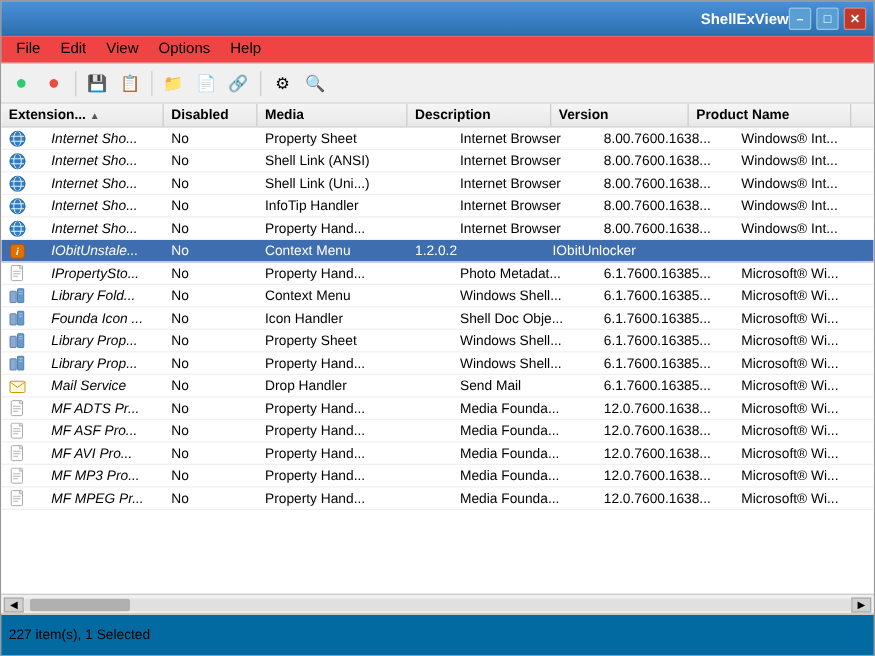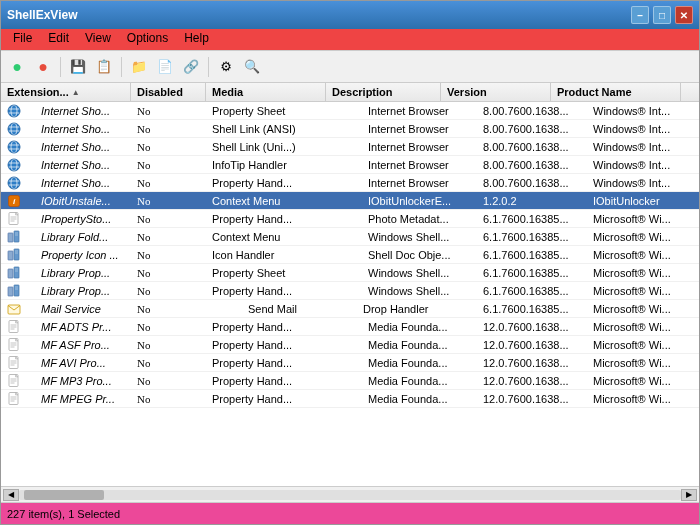--- a/index.html
+++ b/index.html
@@ -18,21 +18,21 @@
       border: 1px solid #999;
       display: flex;
       flex-direction: column;
     }
     .title-bar {
       background: linear-gradient(to bottom, #4a90d9, #2c6fad);
       color: white;
       height: 28px;
       display: flex;
       align-items: center;
-      justify-content: space-between;
+      justify-content: flex-end;
       padding: 0 6px;
       flex-shrink: 0;
     }
     .title-bar-text {
       font-size: 12px;
       font-weight: bold;
     }
     .title-bar-controls {
       display: flex;
       gap: 4px;
@@ -146,36 +146,36 @@
       font-size: 11px;
       white-space: nowrap;
       overflow: hidden;
       text-overflow: ellipsis;
       flex-shrink: 0;
       display: flex;
       align-items: center;
       height: 100%;
     }
     .cell-ext { width: 130px; gap: 20px; font-style: italic; }
-    .cell-disabled { width: 75px; font-family: Liberation Serif, serif; }
+    .cell-disabled { width: 75px; }
     .cell-type { width: 120px; }
     .cell-desc { width: 115px; margin-left: 36px; }
     .cell-version { width: 110px; }
     .cell-product { width: 130px; }
     .row-icon {
       width: 14px;
       height: 14px;
       flex-shrink: 0;
       display: inline-flex;
       align-items: center;
       justify-content: center;
     }
     .status-bar {
-      background: #ec4899;
-      height: 22px;
+      background: #0369a1;
+      height: 33px;
       display: flex;
       align-items: center;
       padding: 0 6px;
       border-top: 1px solid #ccc;
       font-size: 11px;
       flex-shrink: 0;
     }
     .scrollbar-h {
       height: 16px;
       background: #f0f0f0;
@@ -362,21 +362,20 @@
       <span class="row-icon">
               <svg width="14" height="14" viewBox="0 0 14 14">
                 <rect x="1.5" y="1.5" width="11" height="11" rx="2" fill="#e07000" stroke="#c05000" stroke-width="0.7"></rect>
                 <text x="7" y="10" font-size="8" font-weight="bold" fill="white" text-anchor="middle">i</text>
               </svg>
             </span>
       <span>IObitUnstale...</span>
     </div>
     <div class="table-cell cell-disabled">No</div>
     <div class="table-cell cell-type">Context Menu</div>
-    <div class="table-cell cell-desc">IObitUnlockerE...</div>
     <div class="table-cell cell-version">1.2.0.2</div>
     <div class="table-cell cell-product">IObitUnlocker</div>
   </div>
         <div class="table-row">
     <div class="table-cell cell-ext">
       <span class="row-icon">
               <svg width="13" height="14" viewBox="0 0 13 14">
                 <rect x="1" y="0.5" width="9" height="12" rx="1" fill="#fff" stroke="#aaa" stroke-width="0.8"></rect>
                 <polygon points="7.5,0.5 10,3 7.5,3" fill="#ddd" stroke="#aaa" stroke-width="0.5"></polygon>
                 <line x1="2.5" y1="5" x2="8.5" y2="5" stroke="#aaa" stroke-width="0.7"></line>
@@ -413,21 +412,21 @@
         <div class="table-row">
     <div class="table-cell cell-ext">
       <span class="row-icon">
               <svg width="14" height="14" viewBox="0 0 14 14">
                 <rect x="1" y="3" width="5" height="9" rx="0.5" fill="#8aaad0" stroke="#5577aa" stroke-width="0.7"></rect>
                 <rect x="7" y="1" width="5" height="11" rx="0.5" fill="#6699cc" stroke="#4477aa" stroke-width="0.7"></rect>
                 <line x1="8" y1="3" x2="11" y2="3" stroke="#fff" stroke-width="0.5" opacity="0.7"></line>
                 <line x1="8" y1="5" x2="11" y2="5" stroke="#fff" stroke-width="0.5" opacity="0.7"></line>
               </svg>
             </span>
-      <span>Property Icon ...</span>
+      <span>Founda Icon ...</span>
     </div>
     <div class="table-cell cell-disabled">No</div>
     <div class="table-cell cell-type">Icon Handler</div>
     <div class="table-cell cell-desc">Shell Doc Obje...</div>
     <div class="table-cell cell-version">6.1.7600.16385...</div>
     <div class="table-cell cell-product">Microsoft® Wi...</div>
   </div>
         <div class="table-row">
     <div class="table-cell cell-ext">
       <span class="row-icon">
@@ -468,22 +467,22 @@
     <div class="table-cell cell-ext">
       <span class="row-icon">
               <svg width="14" height="14" viewBox="0 0 14 14">
                 <rect x="1" y="3" width="12" height="9" rx="1" fill="#fff9e0" stroke="#cc9900" stroke-width="0.8"></rect>
                 <polyline points="1,3.5 7,8 13,3.5" fill="none" stroke="#cc9900" stroke-width="0.8"></polyline>
               </svg>
             </span>
       <span>Mail Service</span>
     </div>
     <div class="table-cell cell-disabled">No</div>
+    <div class="table-cell cell-type">Drop Handler</div>
     <div class="table-cell cell-desc">Send Mail</div>
-    <div class="table-cell cell-type">Drop Handler</div>
     <div class="table-cell cell-version">6.1.7600.16385...</div>
     <div class="table-cell cell-product">Microsoft® Wi...</div>
   </div>
         <div class="table-row">
     <div class="table-cell cell-ext">
       <span class="row-icon">
               <svg width="13" height="14" viewBox="0 0 13 14">
                 <rect x="1" y="0.5" width="9" height="12" rx="1" fill="#fff" stroke="#aaa" stroke-width="0.8"></rect>
                 <polygon points="7.5,0.5 10,3 7.5,3" fill="#ddd" stroke="#aaa" stroke-width="0.5"></polygon>
                 <line x1="2.5" y1="5" x2="8.5" y2="5" stroke="#aaa" stroke-width="0.7"></line>

